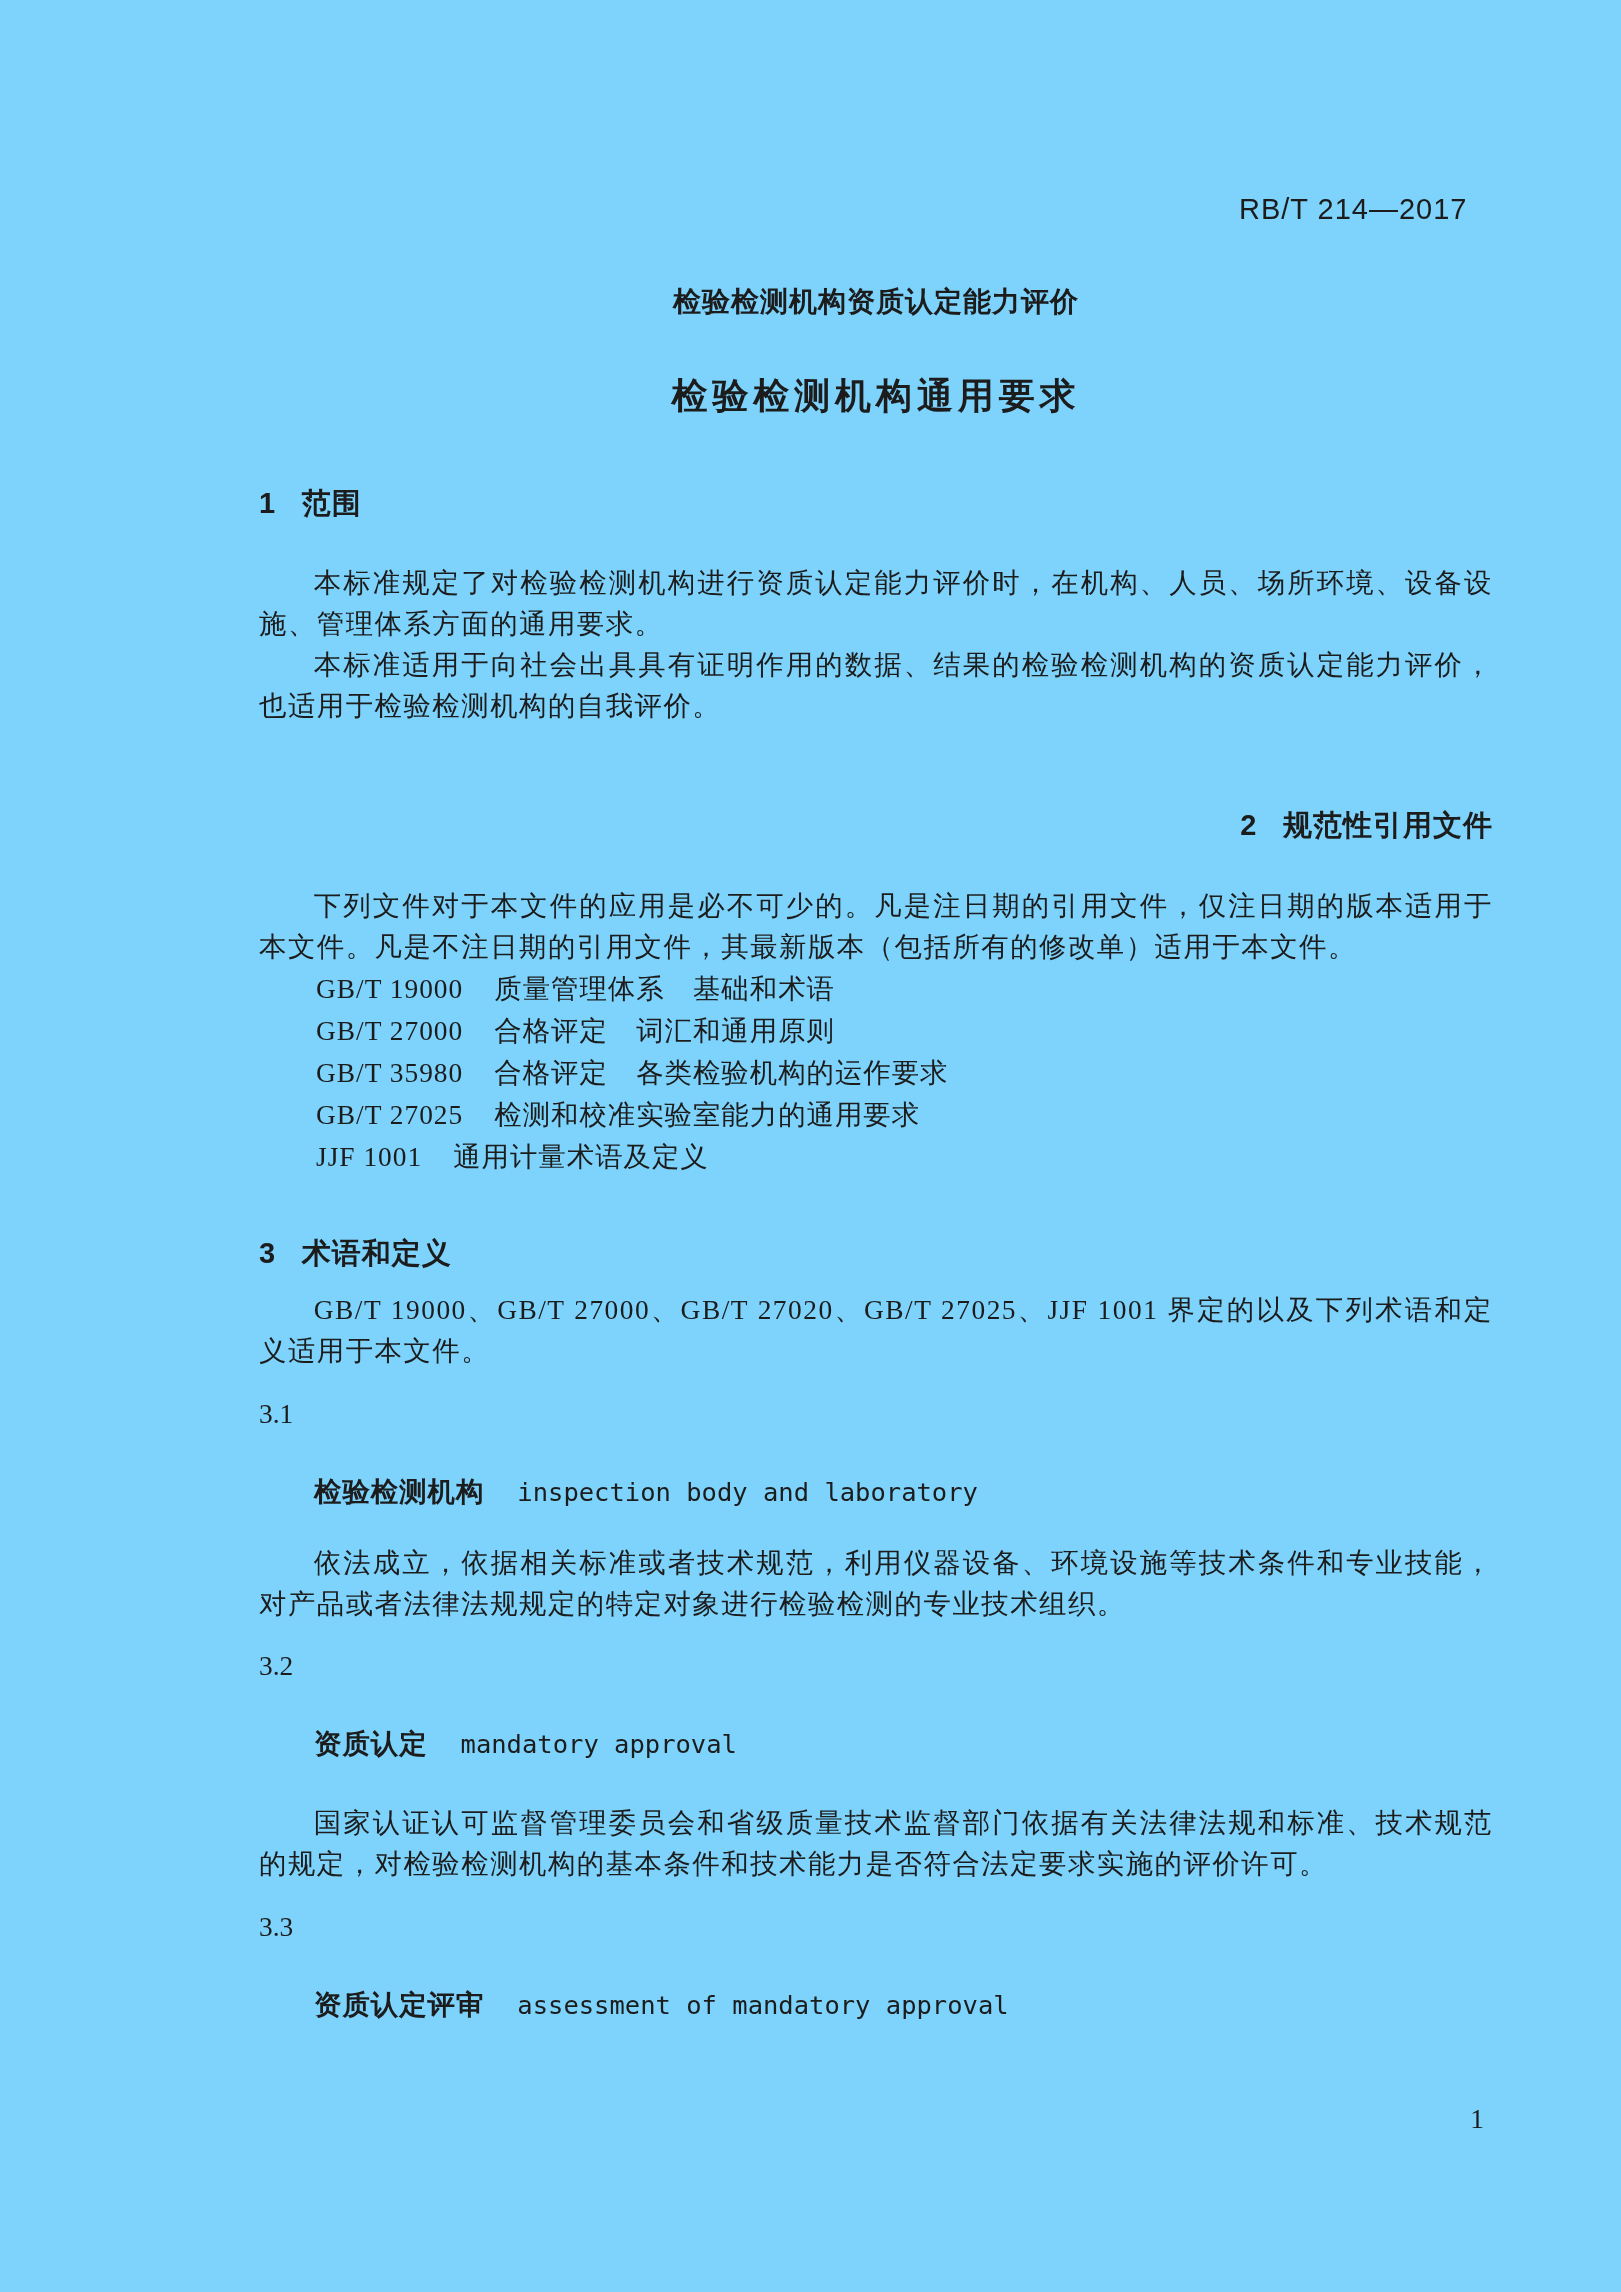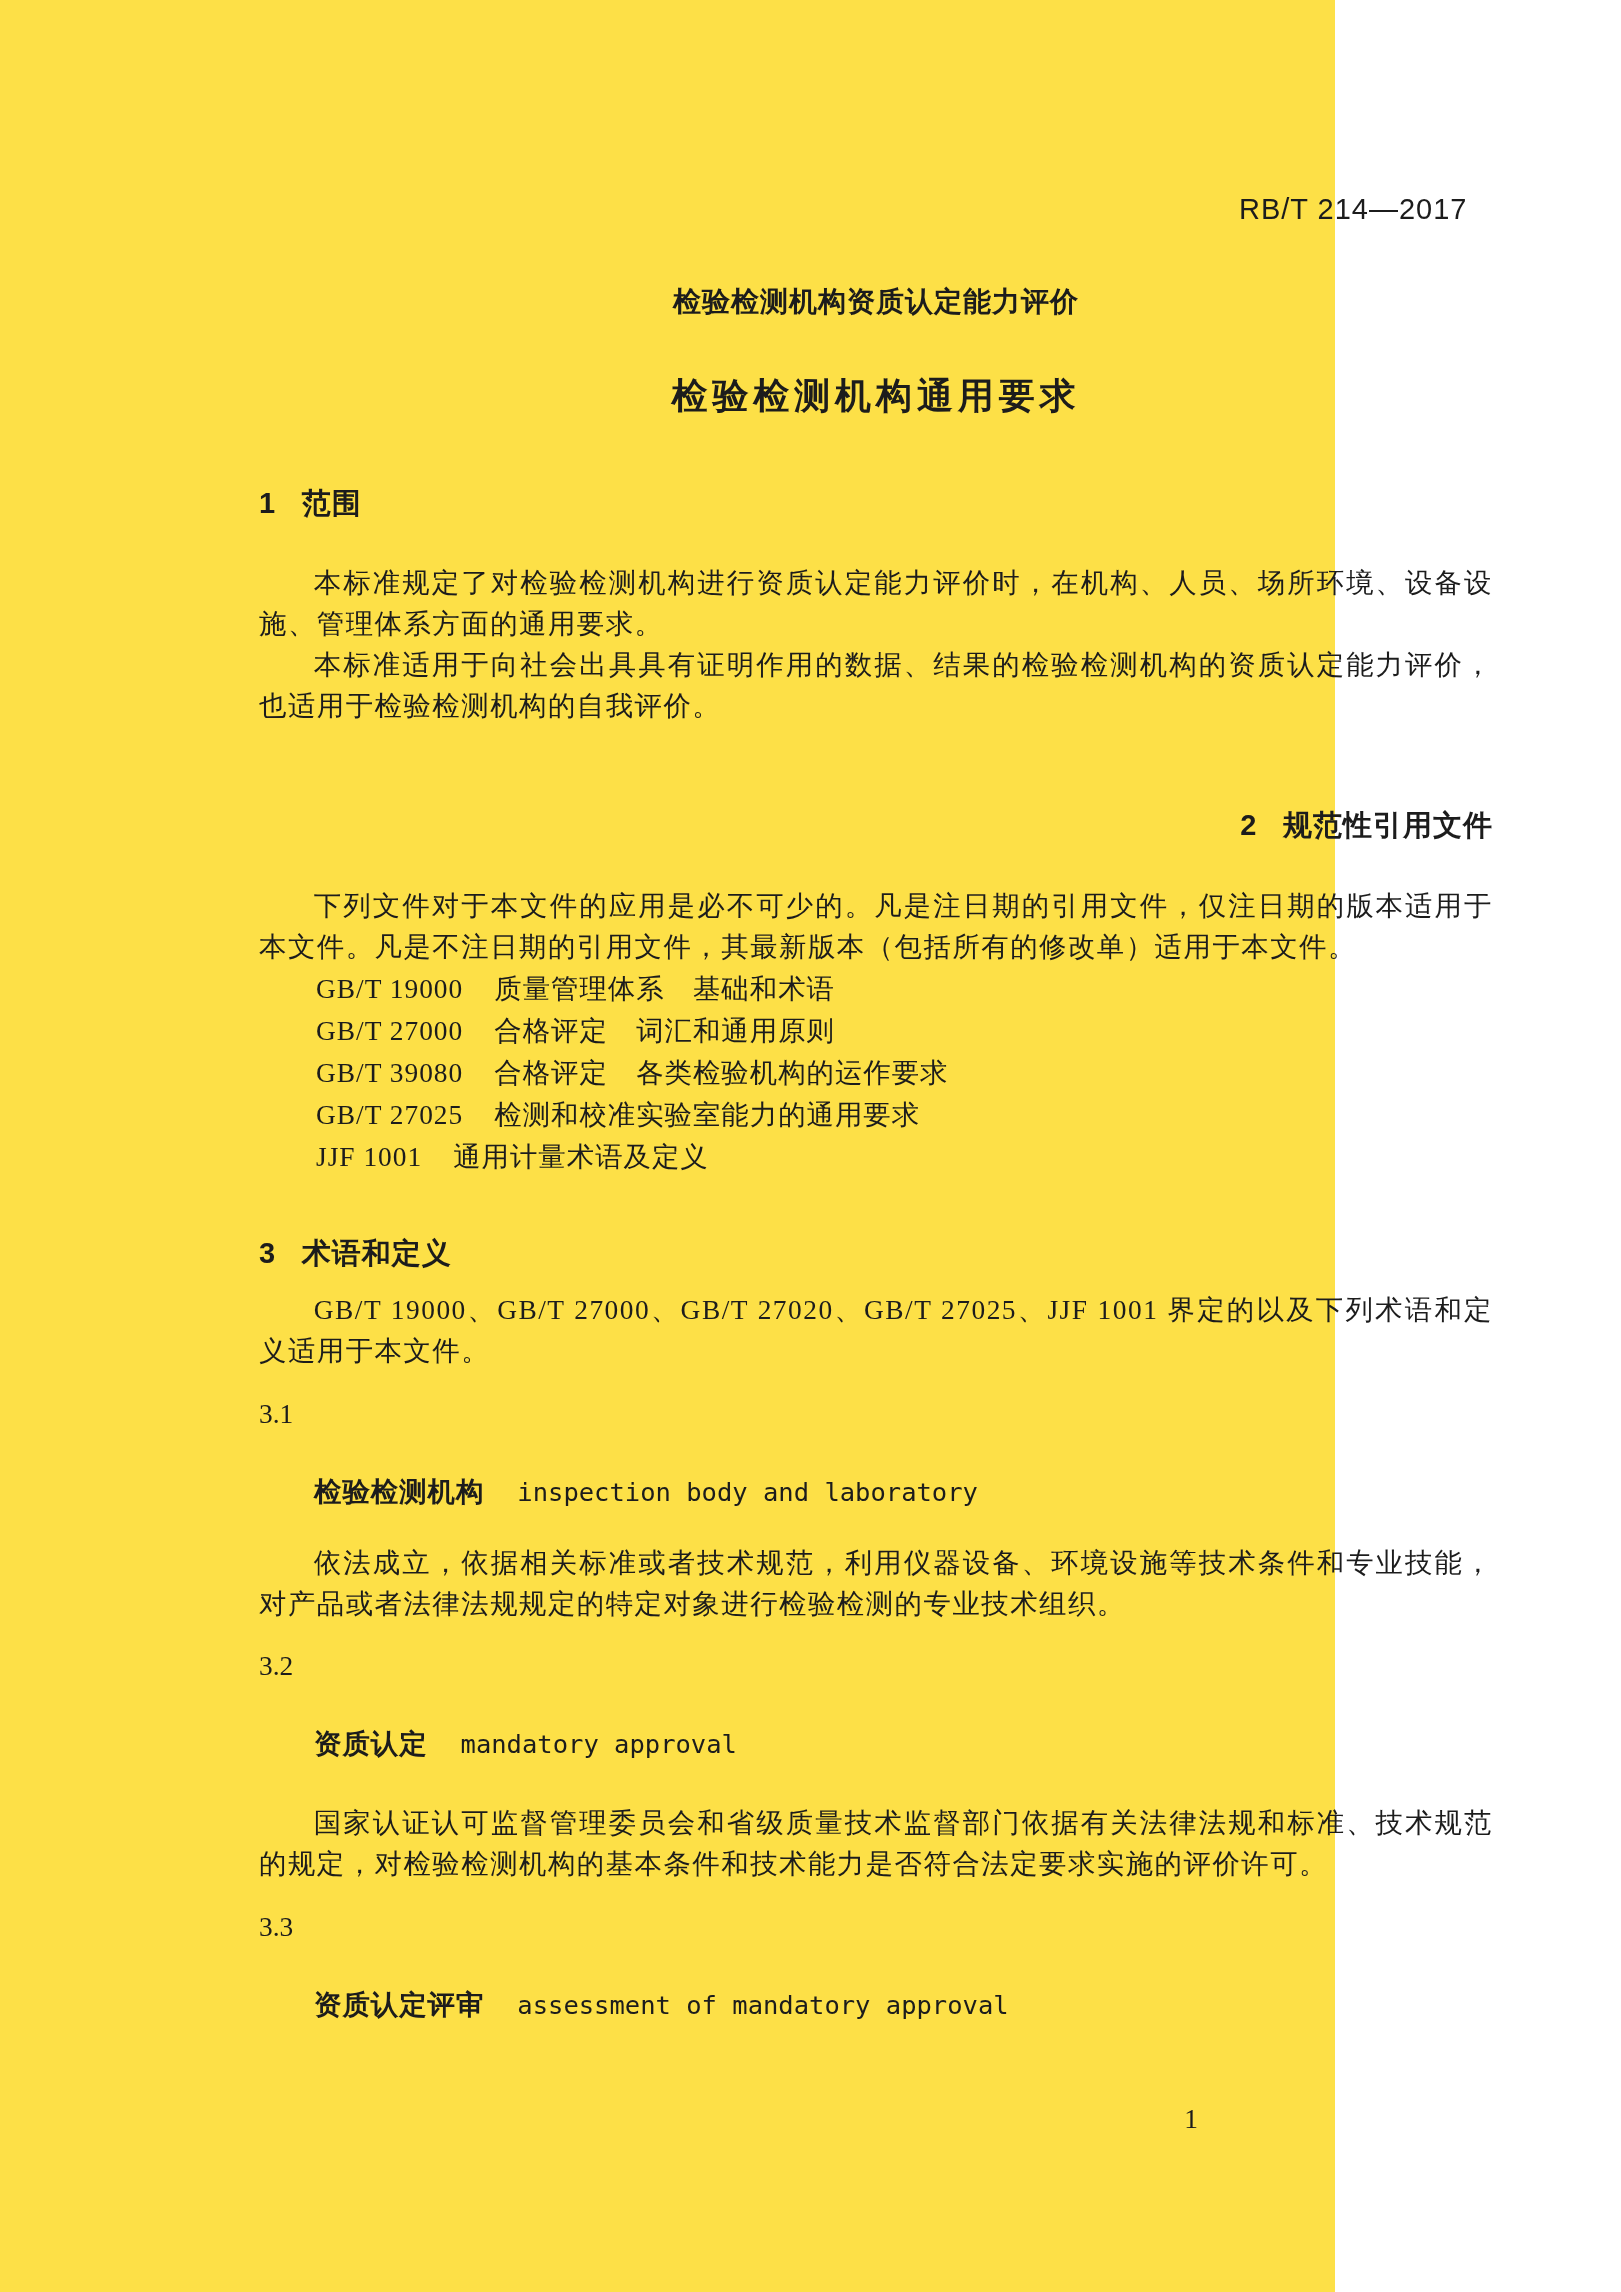--- a/index.html
+++ b/index.html
@@ -8,23 +8,23 @@
     height: 2293px;
     background: #ffffff;
     position: relative;
     overflow: hidden;
     font-family: "Liberation Serif", serif;
     color: #1c1c1c;
   }
   .page {
     position: absolute;
     top: 0; left: 0;
-    width: 1335px;
+    width: 1621px;
     height: 2293px;
-    background: #fde047;
+    background: #7dd3fc;
   }
   .column {
     margin-left: 259px;
     width: 1234px;
   }
   
   .doc-code {
     margin-top: 194px;
     text-align: right;
     padding-right: 25.5px;
@@ -143,21 +143,21 @@
     </div>
     <p class="para para-first-refs">下列文件对于本文件的应用是必不可少的。凡是注日期的引用文件，仅注日期的版本适用于本文件。凡是不注日期的引用文件，其最新版本（包括所有的修改单）适用于本文件。</p>
     <ul class="ref-list">
       <li class="ref-line">
         <span>GB/T 19000</span><span class="ref-title">质量管理体系　基础和术语</span>
       </li>
       <li class="ref-line">
         <span>GB/T 27000</span><span class="ref-title">合格评定　词汇和通用原则</span>
       </li>
       <li class="ref-line">
-        <span>GB/T 39080</span><span class="ref-title">合格评定　各类检验机构的运作要求</span>
+        <span>GB/T 35980</span><span class="ref-title">合格评定　各类检验机构的运作要求</span>
       </li>
       <li class="ref-line">
         <span>GB/T 27025</span><span class="ref-title">检测和校准实验室能力的通用要求</span>
       </li>
       <li class="ref-line">
         <span>JJF 1001</span><span class="ref-title">通用计量术语及定义</span>
       </li>
     </ul>
 
     <div class="sec-heading h-terms">

